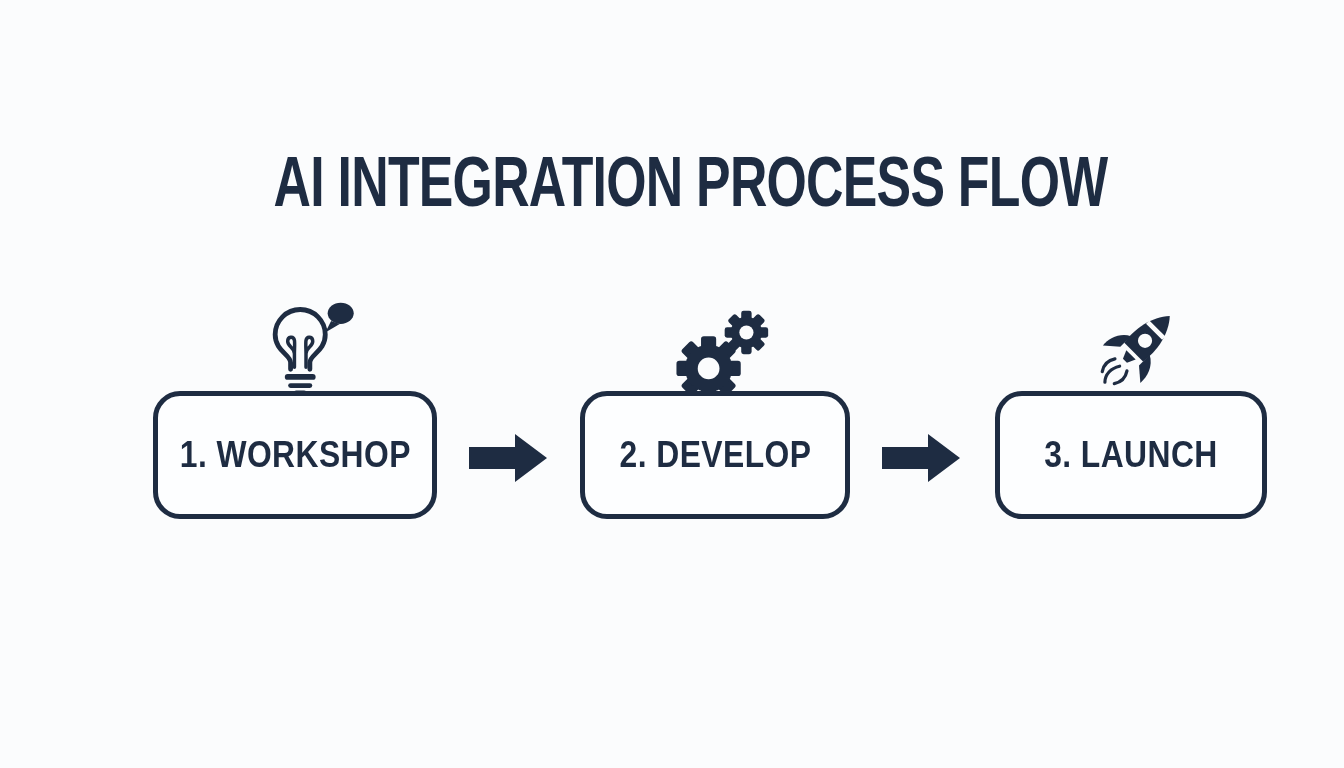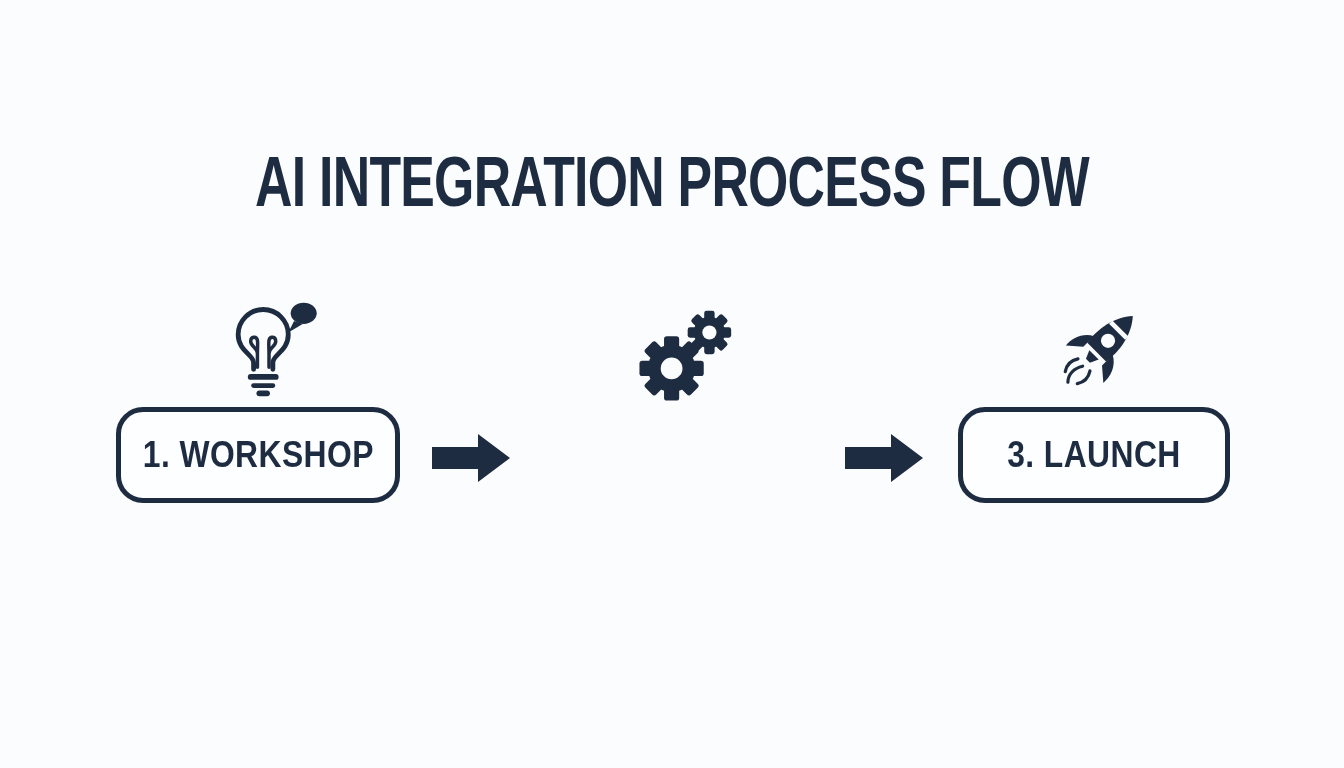--- a/index.html
+++ b/index.html
@@ -3,41 +3,41 @@
 <meta charset="utf-8">
 <style>
   :root { --accent: #1e2c42; --bg: #fbfcfd; --boxfill: #fdfeff; }
   * { margin: 0; padding: 0; box-sizing: border-box; }
   html, body { width: 1344px; height: 768px; overflow: hidden; }
   body {
     background: var(--bg);
     font-family: "Liberation Sans", sans-serif;
     position: relative;
   }
-  .canvas { position: absolute; inset: 0; }
+  .canvas { position: absolute; inset: 0; margin-left: 37px; }
 
   .title {
     position: absolute;
     left: 0; right: 0;
     top: 147px;
     text-align: center;
     font-size: 70px;
     font-weight: bold;
     color: var(--accent);
     letter-spacing: -1px;
     transform: scaleX(0.74);
     transform-origin: 50% 50%;
     white-space: nowrap;
     line-height: 70px;
   }
 
   .step-box {
     position: absolute;
-    top: 407px;
-    height: 96px;
+    top: 391px;
+    height: 128px;
     border: 5px solid var(--accent);
     border-radius: 27px;
     background: var(--boxfill);
     display: flex;
     align-items: center;
     justify-content: center;
   }
   .step-box.b1 { left: 116px; width: 284px; }
   .step-box.b2 { left: 543px; width: 270px; }
   .step-box.b3 { left: 958px; width: 272px; justify-content: center; }
@@ -117,20 +117,23 @@
   </svg>
 
   <div class="step-box b1">
     <span class="step-label">1. WORKSHOP</span>
   </div>
 
   <svg class="arrow a1" viewBox="0 0 78 48" xmlns="http://www.w3.org/2000/svg">
     <polygon class="fill" points="0,13 46,13 46,0 78,24 46,48 46,35 0,35"></polygon>
   </svg>
 
+  <div class="step-box b2">
+    <span class="step-label">2. DEVELOP</span>
+  </div>
 
   <svg class="arrow a2" viewBox="0 0 78 48" xmlns="http://www.w3.org/2000/svg">
     <polygon class="fill" points="0,13 46,13 46,0 78,24 46,48 46,35 0,35"></polygon>
   </svg>
 
   <div class="step-box b3">
     <span class="step-label">3. LAUNCH</span>
   </div>
 
 </div>

